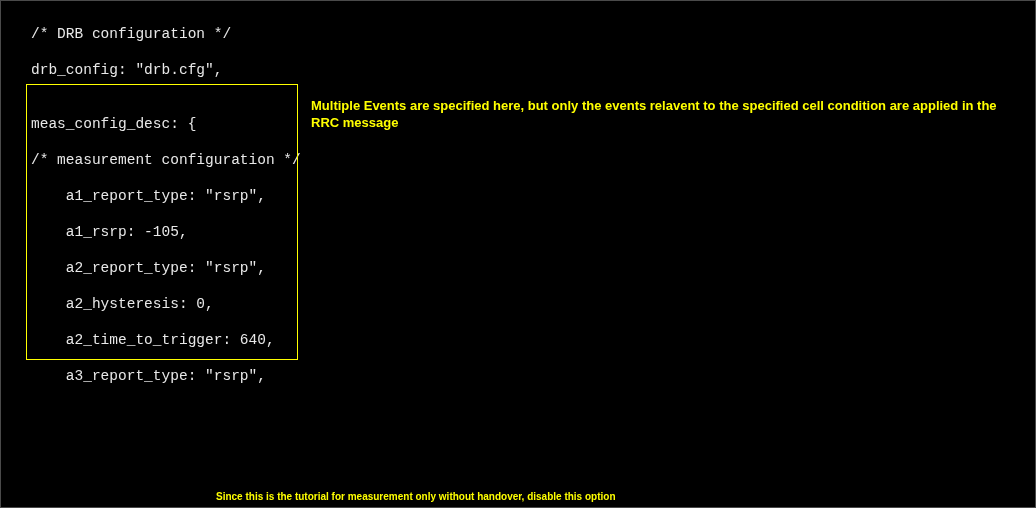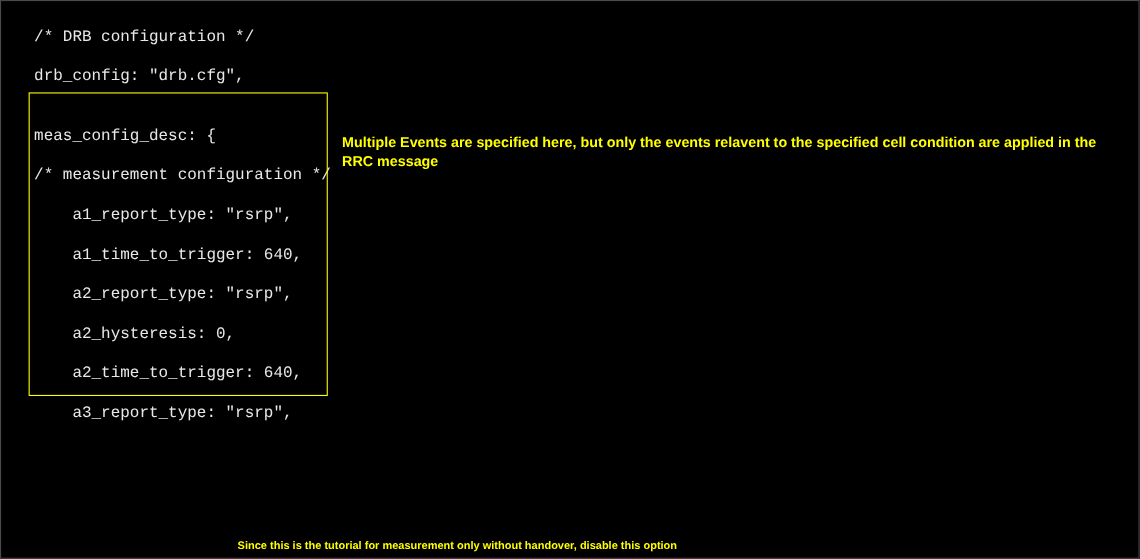--- a/index.html
+++ b/index.html
@@ -29,21 +29,21 @@
       border: 1.5px solid #ffff00;
       left: 25px;
       top: 83px;
       width: 272px;
       height: 276px;
       pointer-events: none;
     }
     .annotation1 {
       position: absolute;
       left: 310px;
-      top: 120px;
+      top: 96px;
       color: #ffff00;
       font-family: Arial, sans-serif;
       font-size: 13px;
       font-weight: bold;
       line-height: 17px;
       width: 700px;
     }
     .annotation2 {
       position: absolute;
       left: 215px;
@@ -60,21 +60,21 @@
 </head>
 <body>
 
 <div class="code-container">
 <div class="code-line">/* DRB configuration */</div>
 <div class="code-line">drb_config: "drb.cfg",</div>
 <div class="code-line"></div>
 <div class="code-line">meas_config_desc: {</div>
 <div class="code-line">/* measurement configuration */</div>
 <div class="code-line">    a1_report_type: "rsrp",</div>
-<div class="code-line">    a1_time_to_trigger: 640,</div>
+<div class="code-line">    a1_rsrp: -105,</div>
 <div class="code-line">    a2_report_type: "rsrp",</div>
 <div class="code-line">    a2_hysteresis: 0,</div>
 <div class="code-line">    a2_time_to_trigger: 640,</div>
 <div class="code-line">    a3_report_type: "rsrp",</div>
 
 
 
 
 <div class="code-line"></div>
 

